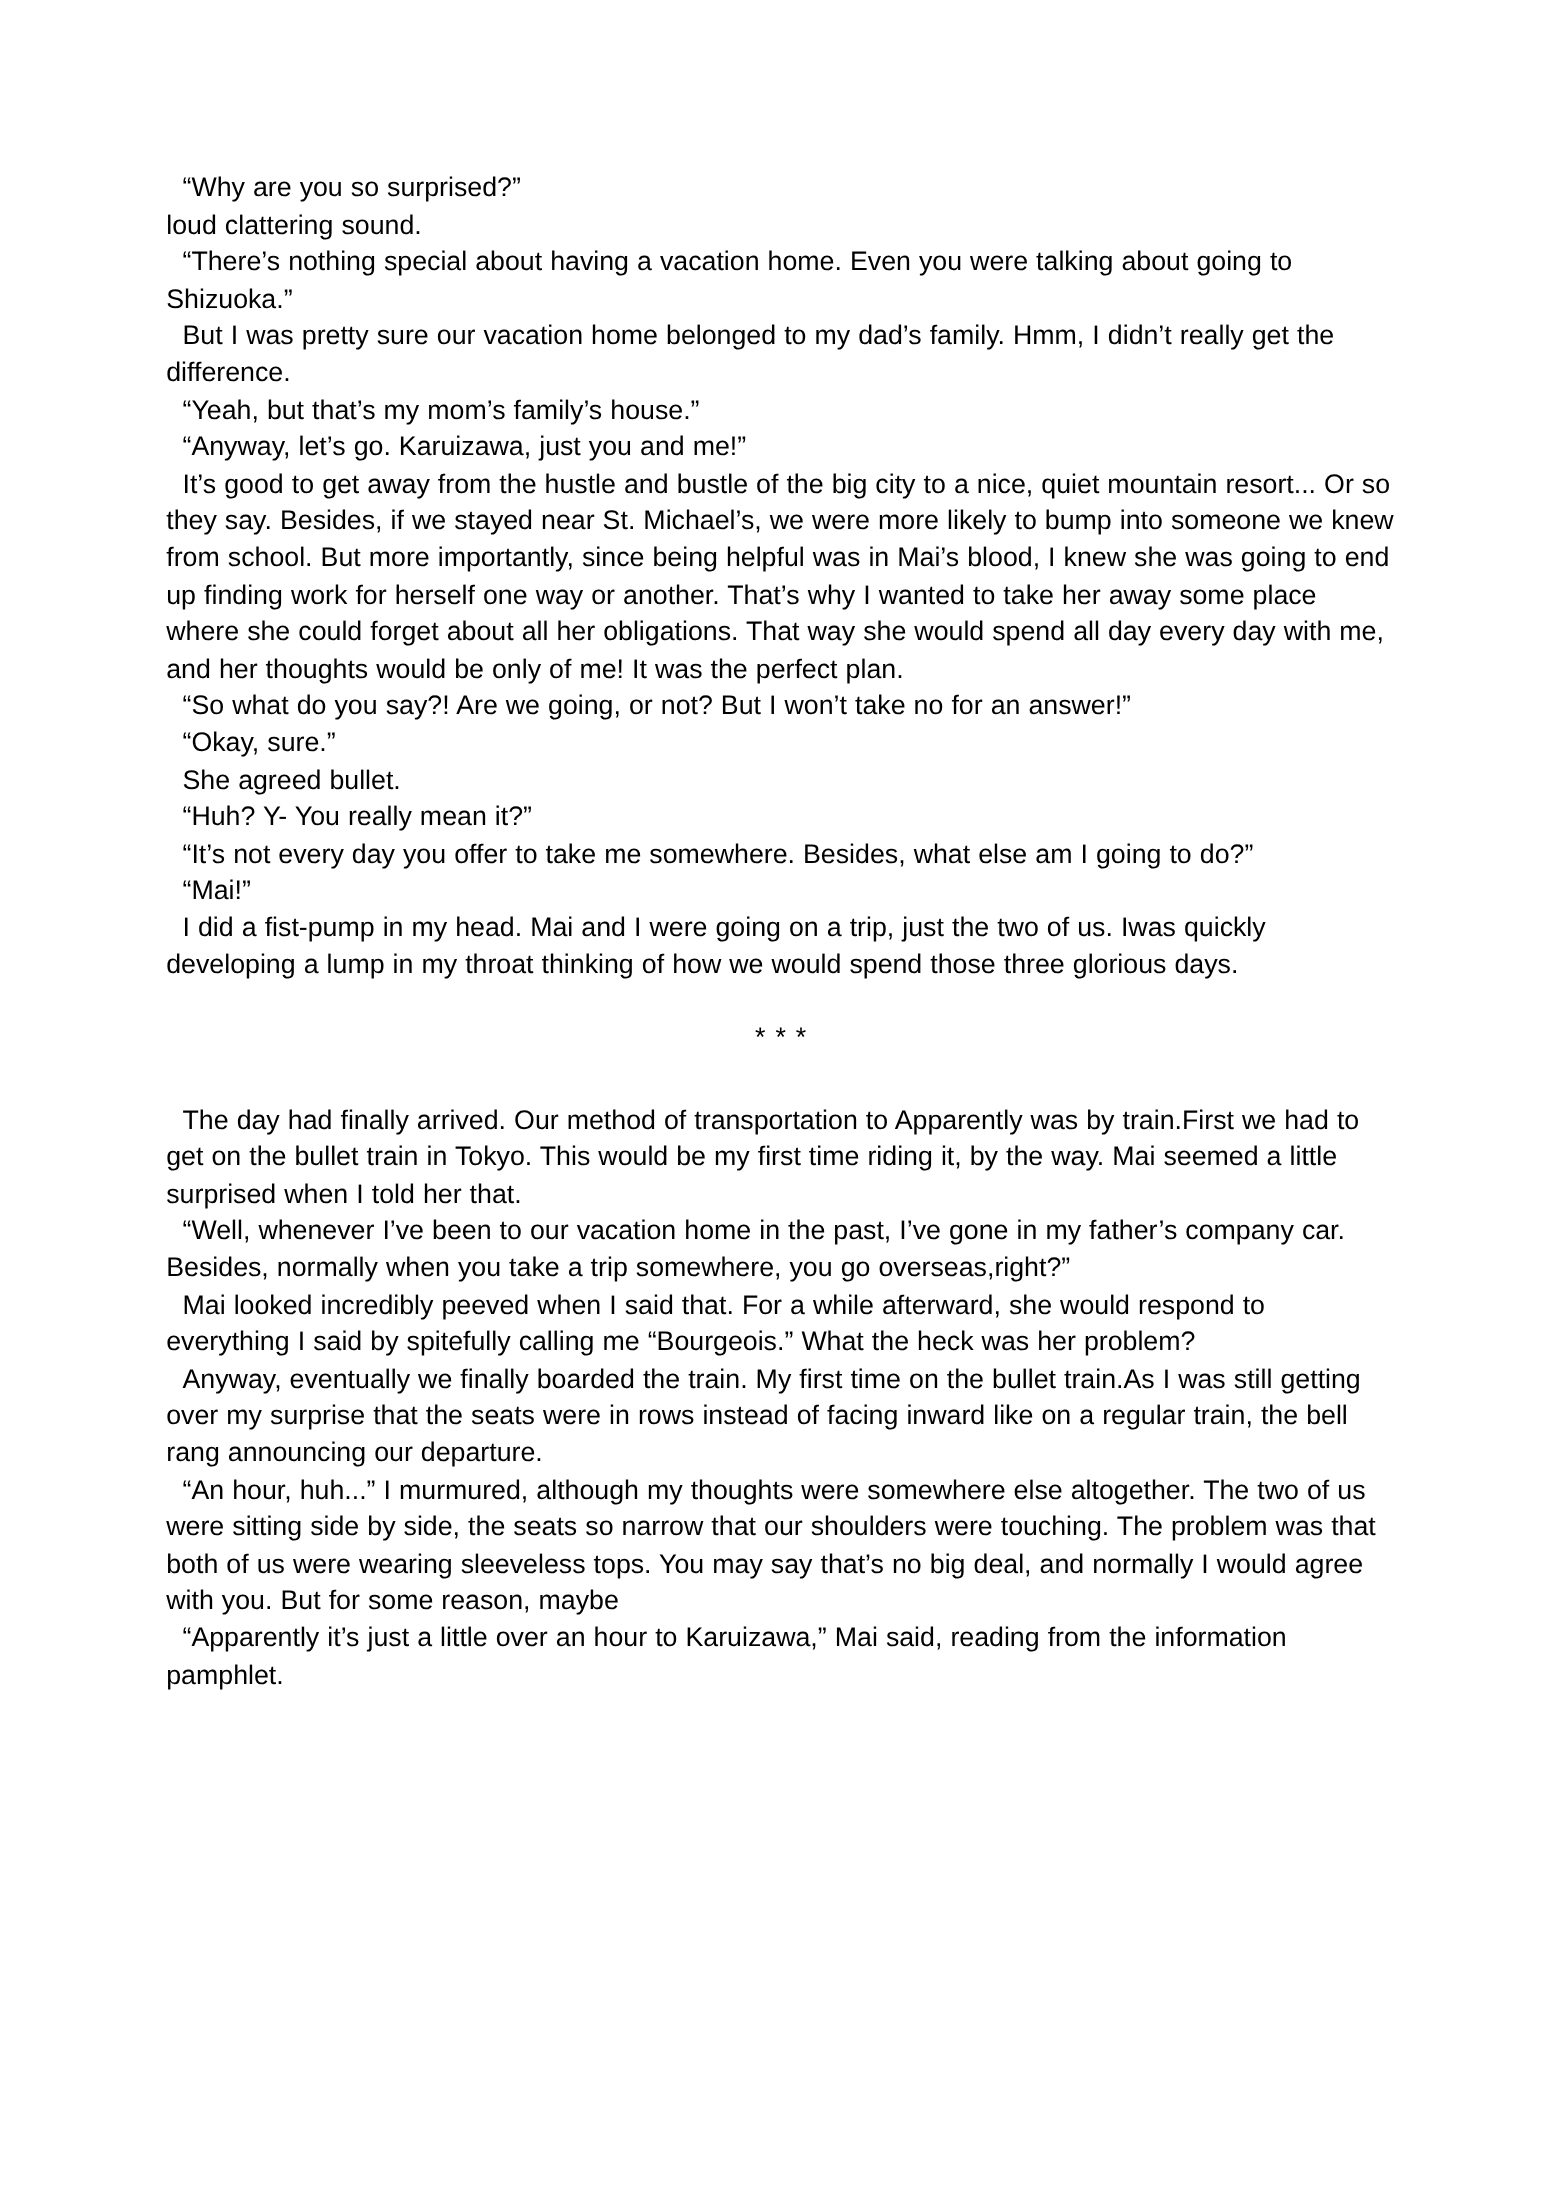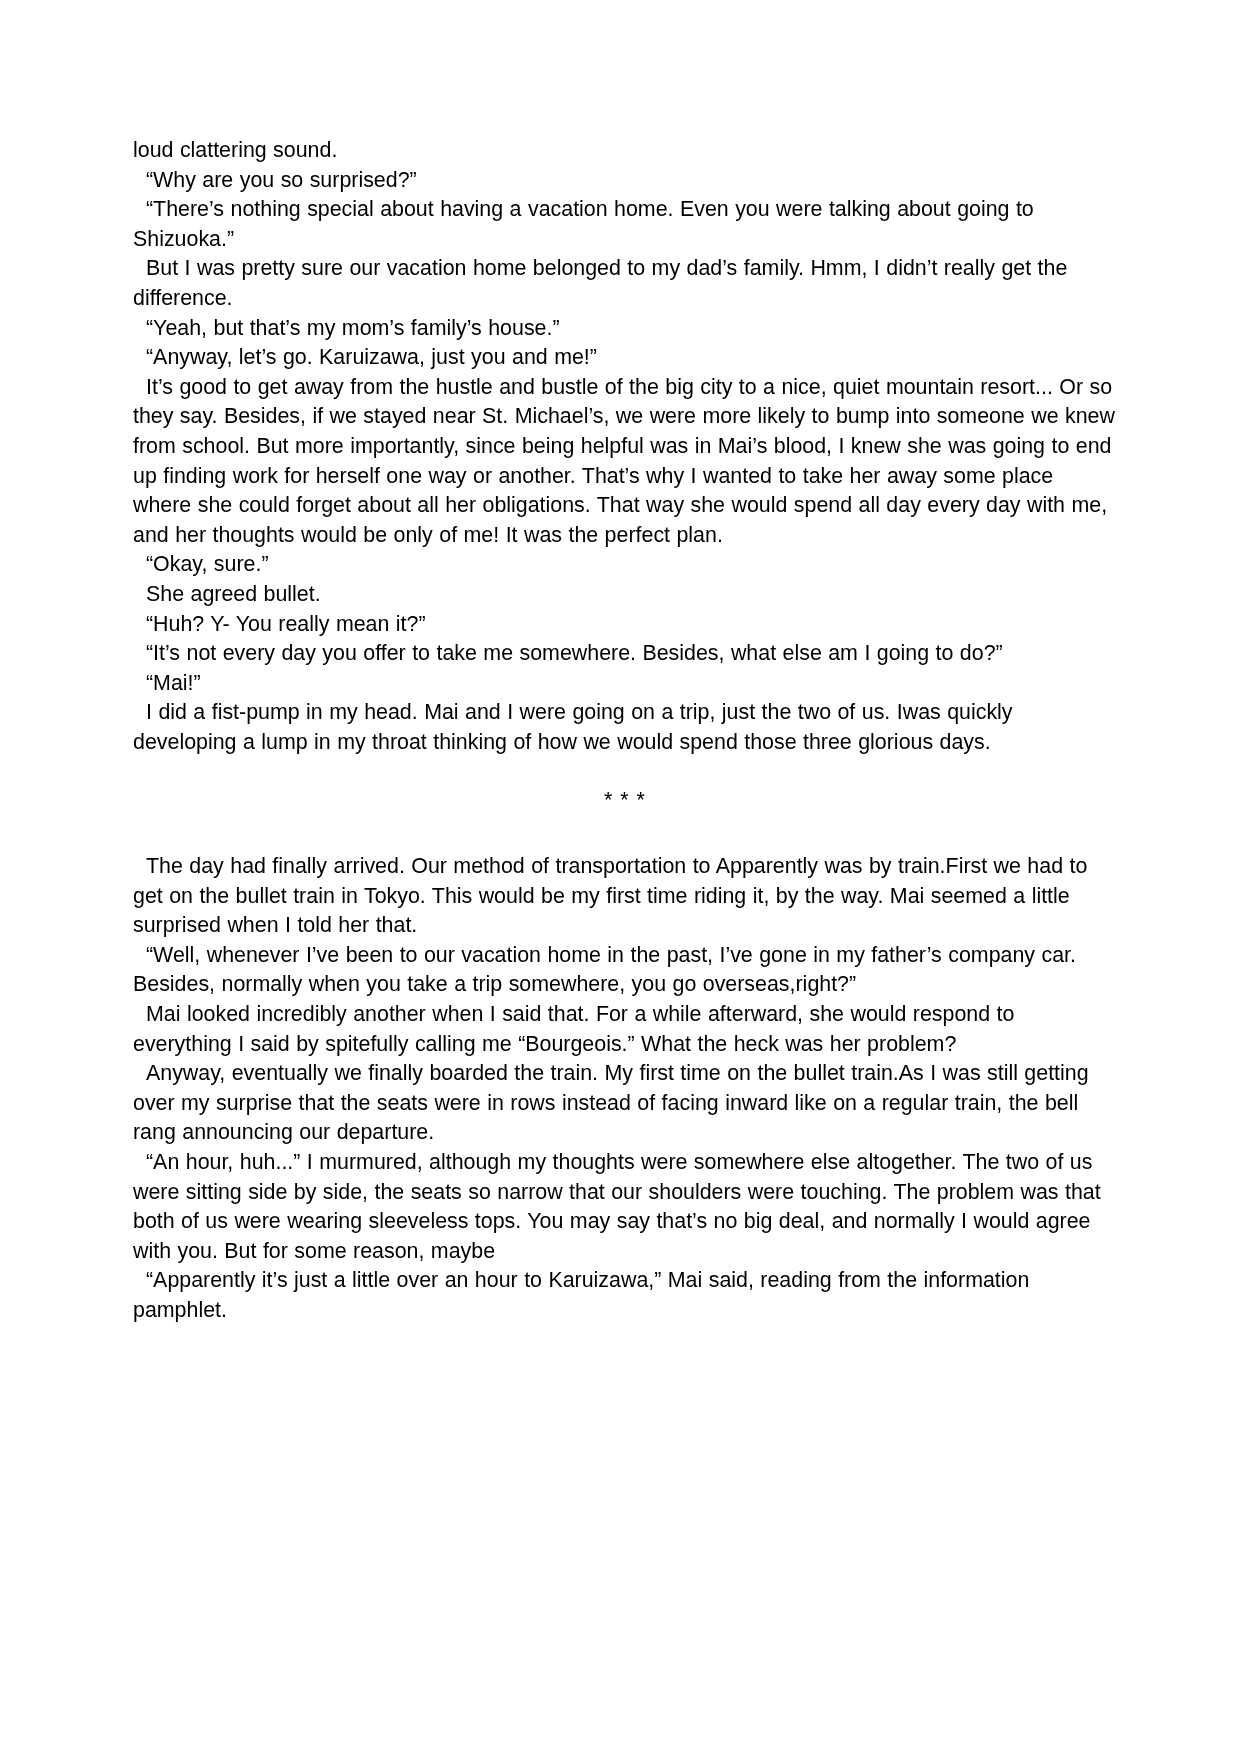--- a/index.html
+++ b/index.html
@@ -42,34 +42,35 @@
     text-align: center;
     text-indent: 0;
     letter-spacing: 1px;
   }
 </style>
 </head>
 <body>
 
 <div class="page">
   <div class="text-block">
+    <p class="para">“Why are you so surprised?”</p>
     <p class="para no-indent">loud clattering sound.</p>
-    <p class="para">“Why are you so surprised?”</p>
     <p class="para">“There’s nothing special about having a vacation home. Even you were talking about going to Shizuoka.”</p>
     <p class="para">But I was pretty sure our vacation home belonged to my dad’s family. Hmm, I didn’t really get the difference.</p>
     <p class="para">“Yeah, but that’s my mom’s family’s house.”</p>
     <p class="para">“Anyway, let’s go. Karuizawa, just you and me!”</p>
     <p class="para">It’s good to get away from the hustle and bustle of the big city to a nice, quiet mountain resort... Or so they say. Besides, if we stayed near St. Michael’s, we were more likely to bump into someone we knew from school. But more importantly, since being helpful was in Mai’s blood, I knew she was going to end up finding work for herself one way or another. That’s why I wanted to take her away some place where she could forget about all her obligations. That way she would spend all day every day with me, and her thoughts would be only of me! It was the perfect plan.</p>
+    <p class="para">“So what do you say?! Are we going, or not? But I won’t take no for an answer!”</p>
     <p class="para">“Okay, sure.”</p>
     <p class="para">She agreed bullet.</p>
     <p class="para">“Huh? Y- You really mean it?”</p>
     <p class="para">“It’s not every day you offer to take me somewhere. Besides, what else am I going to do?”</p>
     <p class="para">“Mai!”</p>
     <p class="para">I did a fist-pump in my head. Mai and I were going on a trip, just the two of us. Iwas quickly developing a lump in my throat thinking of how we would spend those three glorious days.</p>
     <p class="separator">* * *</p>
     <p class="para">The day had finally arrived. Our method of transportation to Apparently was by train.First we had to get on the bullet train in Tokyo. This would be my first time riding it, by the way. Mai seemed a little surprised when I told her that.</p>
     <p class="para">“Well, whenever I’ve been to our vacation home in the past, I’ve gone in my father’s company car. Besides, normally when you take a trip somewhere, you go overseas,right?”</p>
-    <p class="para">Mai looked incredibly another when I said that. For a while afterward, she would respond to everything I said by spitefully calling me “Bourgeois.” What the heck was her problem?</p>
+    <p class="para">Mai looked incredibly peeved when I said that. For a while afterward, she would respond to everything I said by spitefully calling me “Bourgeois.” What the heck was her problem?</p>
     <p class="para">Anyway, eventually we finally boarded the train. My first time on the bullet train.As I was still getting over my surprise that the seats were in rows instead of facing inward like on a regular train, the bell rang announcing our departure.</p>
     <p class="para">“An hour, huh...” I murmured, although my thoughts were somewhere else altogether. The two of us were sitting side by side, the seats so narrow that our shoulders were touching. The problem was that both of us were wearing sleeveless tops. You may say that’s no big deal, and normally I would agree with you. But for some reason, maybe</p>
     <p class="para">“Apparently it’s just a little over an hour to Karuizawa,” Mai said, reading from the information pamphlet.</p>
   </div>
 </div>
 
 </body></html>

